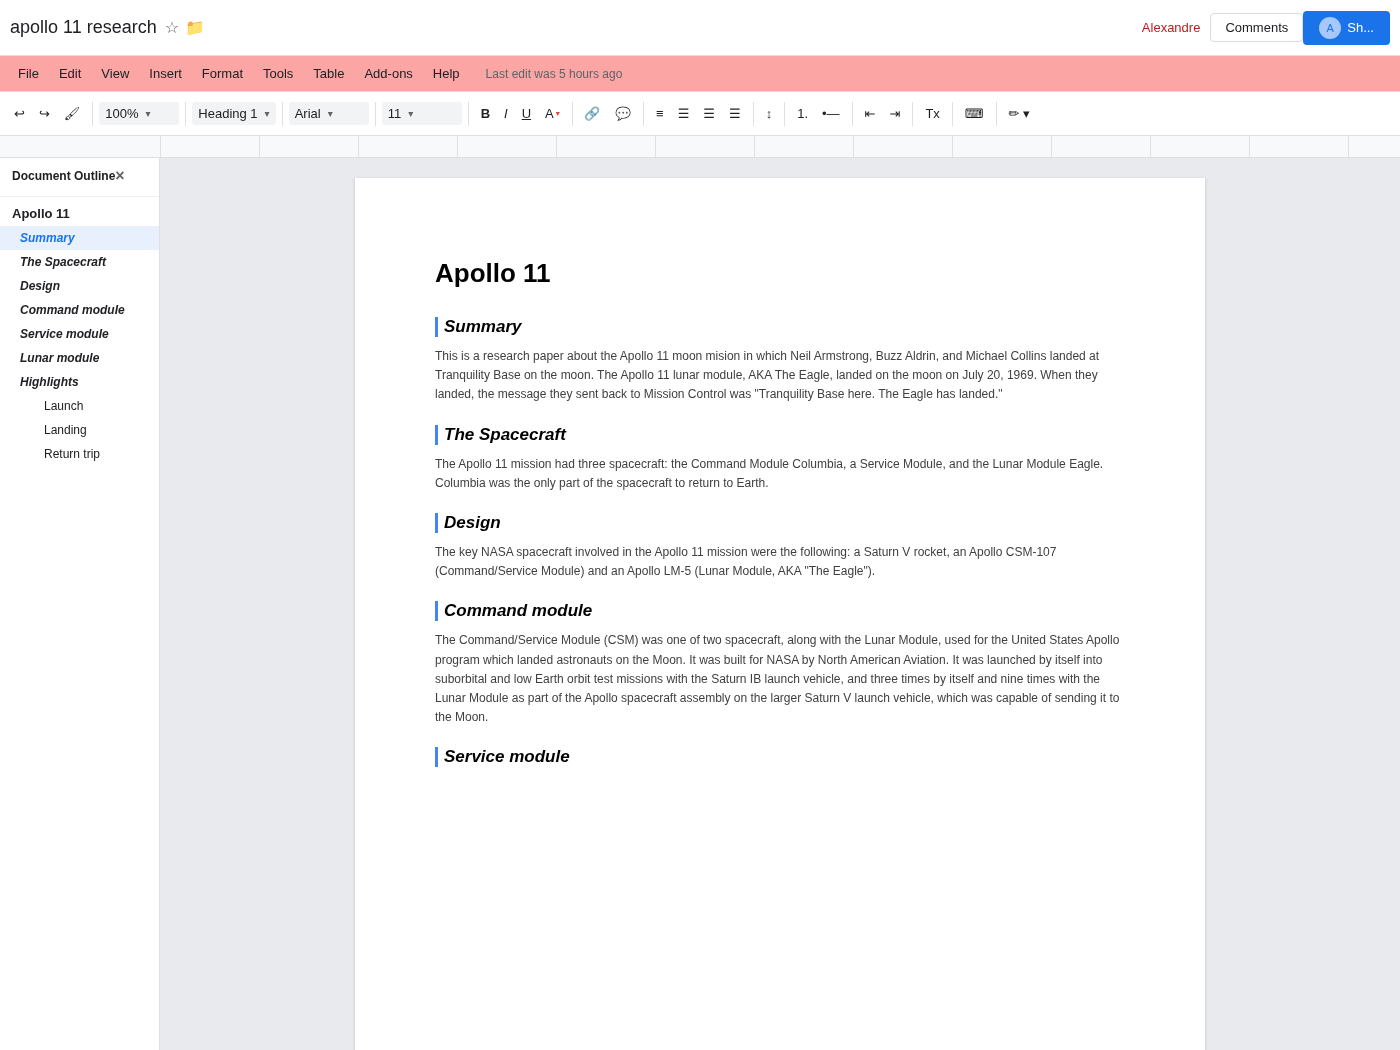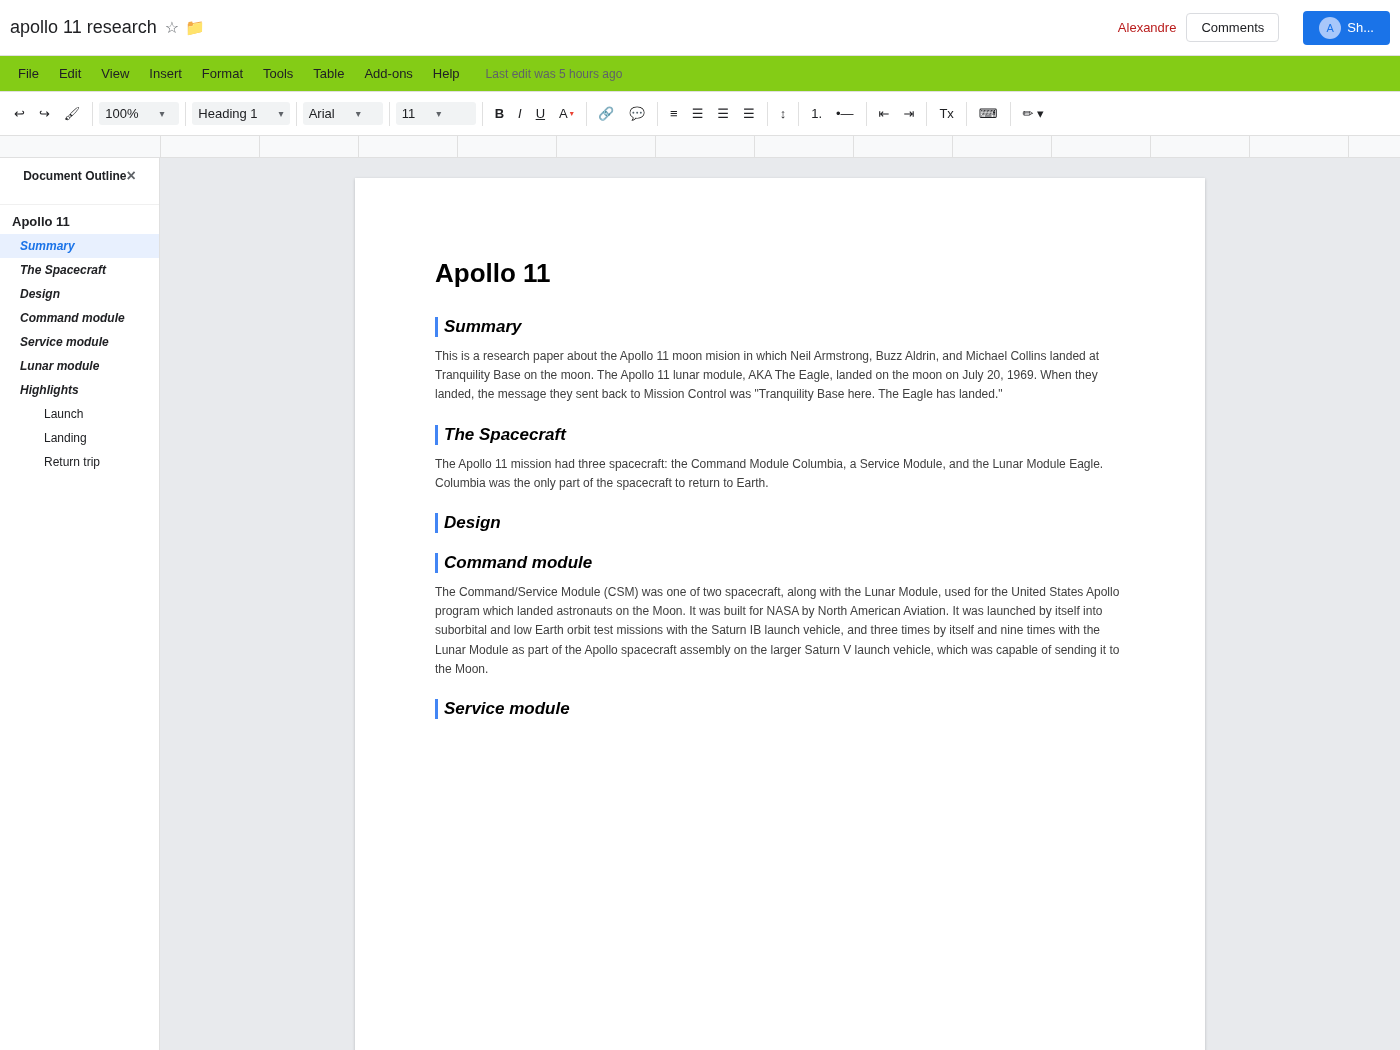--- a/index.html
+++ b/index.html
@@ -33,21 +33,21 @@
       margin-right: 10px;
     }
     .comments-btn {
       background: #fff;
       border: 1px solid #dadce0;
       border-radius: 4px;
       padding: 6px 14px;
       font-size: 13px;
       color: #202124;
       cursor: pointer;
-      margin-right: 24px;
+      margin-right: 0;
     }
     .share-btn {
       background: #1a73e8;
       border: none;
       border-radius: 4px;
       padding: 6px 16px;
       font-size: 13px;
       color: #fff;
       cursor: pointer;
       display: flex;
@@ -60,21 +60,21 @@
       background: #a8c7fa;
       display: flex; align-items: center; justify-content: center;
       font-size: 11px; color: #1a73e8;
     }
 
     
     .menu-bar {
       display: flex;
       align-items: center;
       padding: 2px 8px;
-      background: #84cc16;
+      background: #fca5a5;
       height: 36px;
       border-bottom: 1px solid #e0e0e0;
     }
     .menu-bar .menu-item {
       padding: 4px 10px;
       font-size: 13px;
       color: #202124;
       cursor: pointer;
       border-radius: 4px;
     }
@@ -112,21 +112,21 @@
       display: flex; align-items: center; gap: 2px;
     }
     .tb-dropdown {
       background: #f1f3f4;
       border: none;
       border-radius: 3px;
       padding: 4px 6px;
       cursor: pointer;
       font-size: 13px;
       color: #202124;
-      display: flex; align-items: center; gap: 21px;
+      display: flex; align-items: center; gap: 7px;
       min-width: 80px;
     }
     .tb-dropdown .chevron { font-size: 10px; color: #5f6368; }
     .tb-underline { text-decoration: underline; }
     .tb-italic { font-style: italic; }
     .tb-bold { font-weight: bold; }
 
     
     .ruler {
       background: #f8f9fa;
@@ -160,22 +160,22 @@
       width: 160px;
       background: #fff;
       border-right: 1px solid #e0e0e0;
       display: flex;
       flex-direction: column;
       overflow: hidden;
     }
     .sidebar-header {
       display: flex;
       align-items: center;
-      justify-content: center;
-      padding: 10px 12px 20px 12px;
+      justify-content: flex-start;
+      padding: 10px 12px 12px 12px;
       font-size: 12px;
       font-weight: 600;
       color: #202124;
       border-bottom: 1px solid #f0f0f0;
     }
     .sidebar-close {
       cursor: pointer;
       color: #5f6368;
       font-size: 16px;
       line-height: 1;
@@ -411,20 +411,21 @@
         <p class="doc-p">This is a research paper about the Apollo 11 moon mision in which Neil Armstrong, Buzz Aldrin, and Michael Collins landed at Tranquility Base on the moon. The Apollo 11 lunar module, AKA The Eagle, landed on the moon on July 20, 1969. When they landed, the message they sent back to Mission Control was "Tranquility Base here. The Eagle has landed."</p>
       </div>
 
       <div class="doc-section">
         <div class="doc-h2">The Spacecraft</div>
         <p class="doc-p">The Apollo 11 mission had three spacecraft: the Command Module Columbia, a Service Module, and the Lunar Module Eagle. Columbia was the only part of the spacecraft to return to Earth.</p>
       </div>
 
       <div class="doc-section">
         <div class="doc-h2">Design</div>
+        <p class="doc-p">The key NASA spacecraft involved in the Apollo 11 mission were the following: a Saturn V rocket, an Apollo CSM-107 (Command/Service Module)  and an Apollo LM-5 (Lunar Module, AKA "The Eagle").</p>
       </div>
 
       <div class="doc-section">
         <div class="doc-h2">Command module</div>
         <p class="doc-p">The Command/Service Module (CSM) was one of two spacecraft, along with the Lunar Module, used for the United States Apollo program which landed astronauts on the Moon. It was built for NASA by North American Aviation. It was launched by itself into suborbital and low Earth orbit test missions with the Saturn IB launch vehicle, and three times by itself and nine times with the Lunar Module as part of the Apollo spacecraft assembly on the larger Saturn V launch vehicle, which was capable of sending it to the Moon.</p>
       </div>
 
       <div class="doc-section">
         <div class="doc-h2">Service module</div>
       </div>

